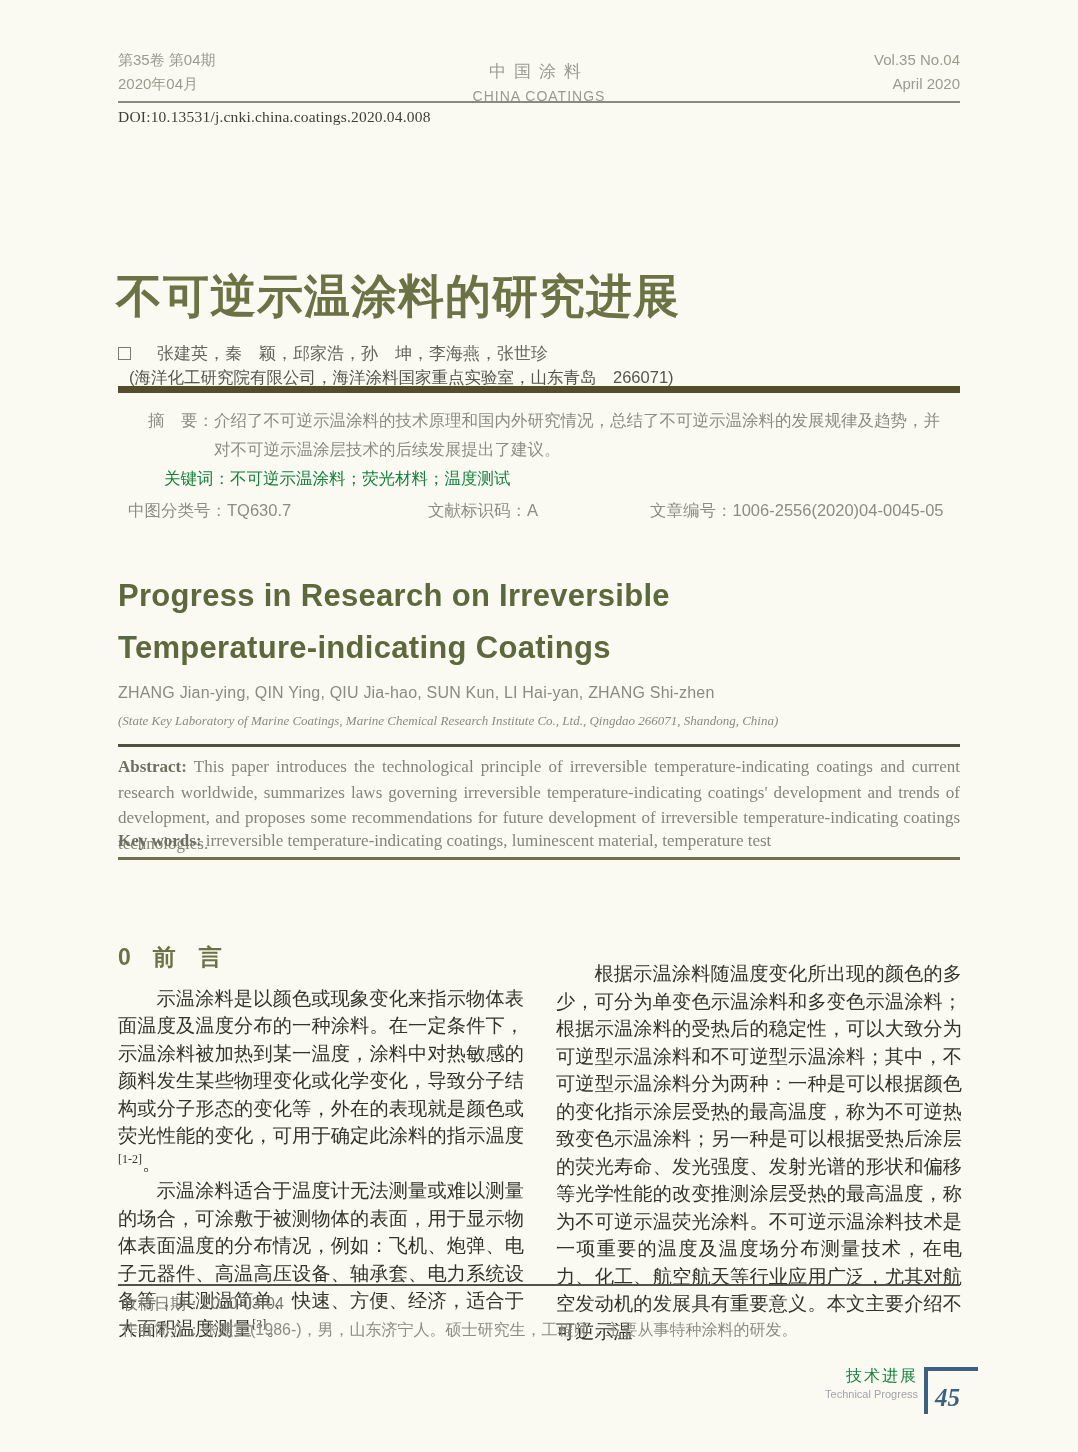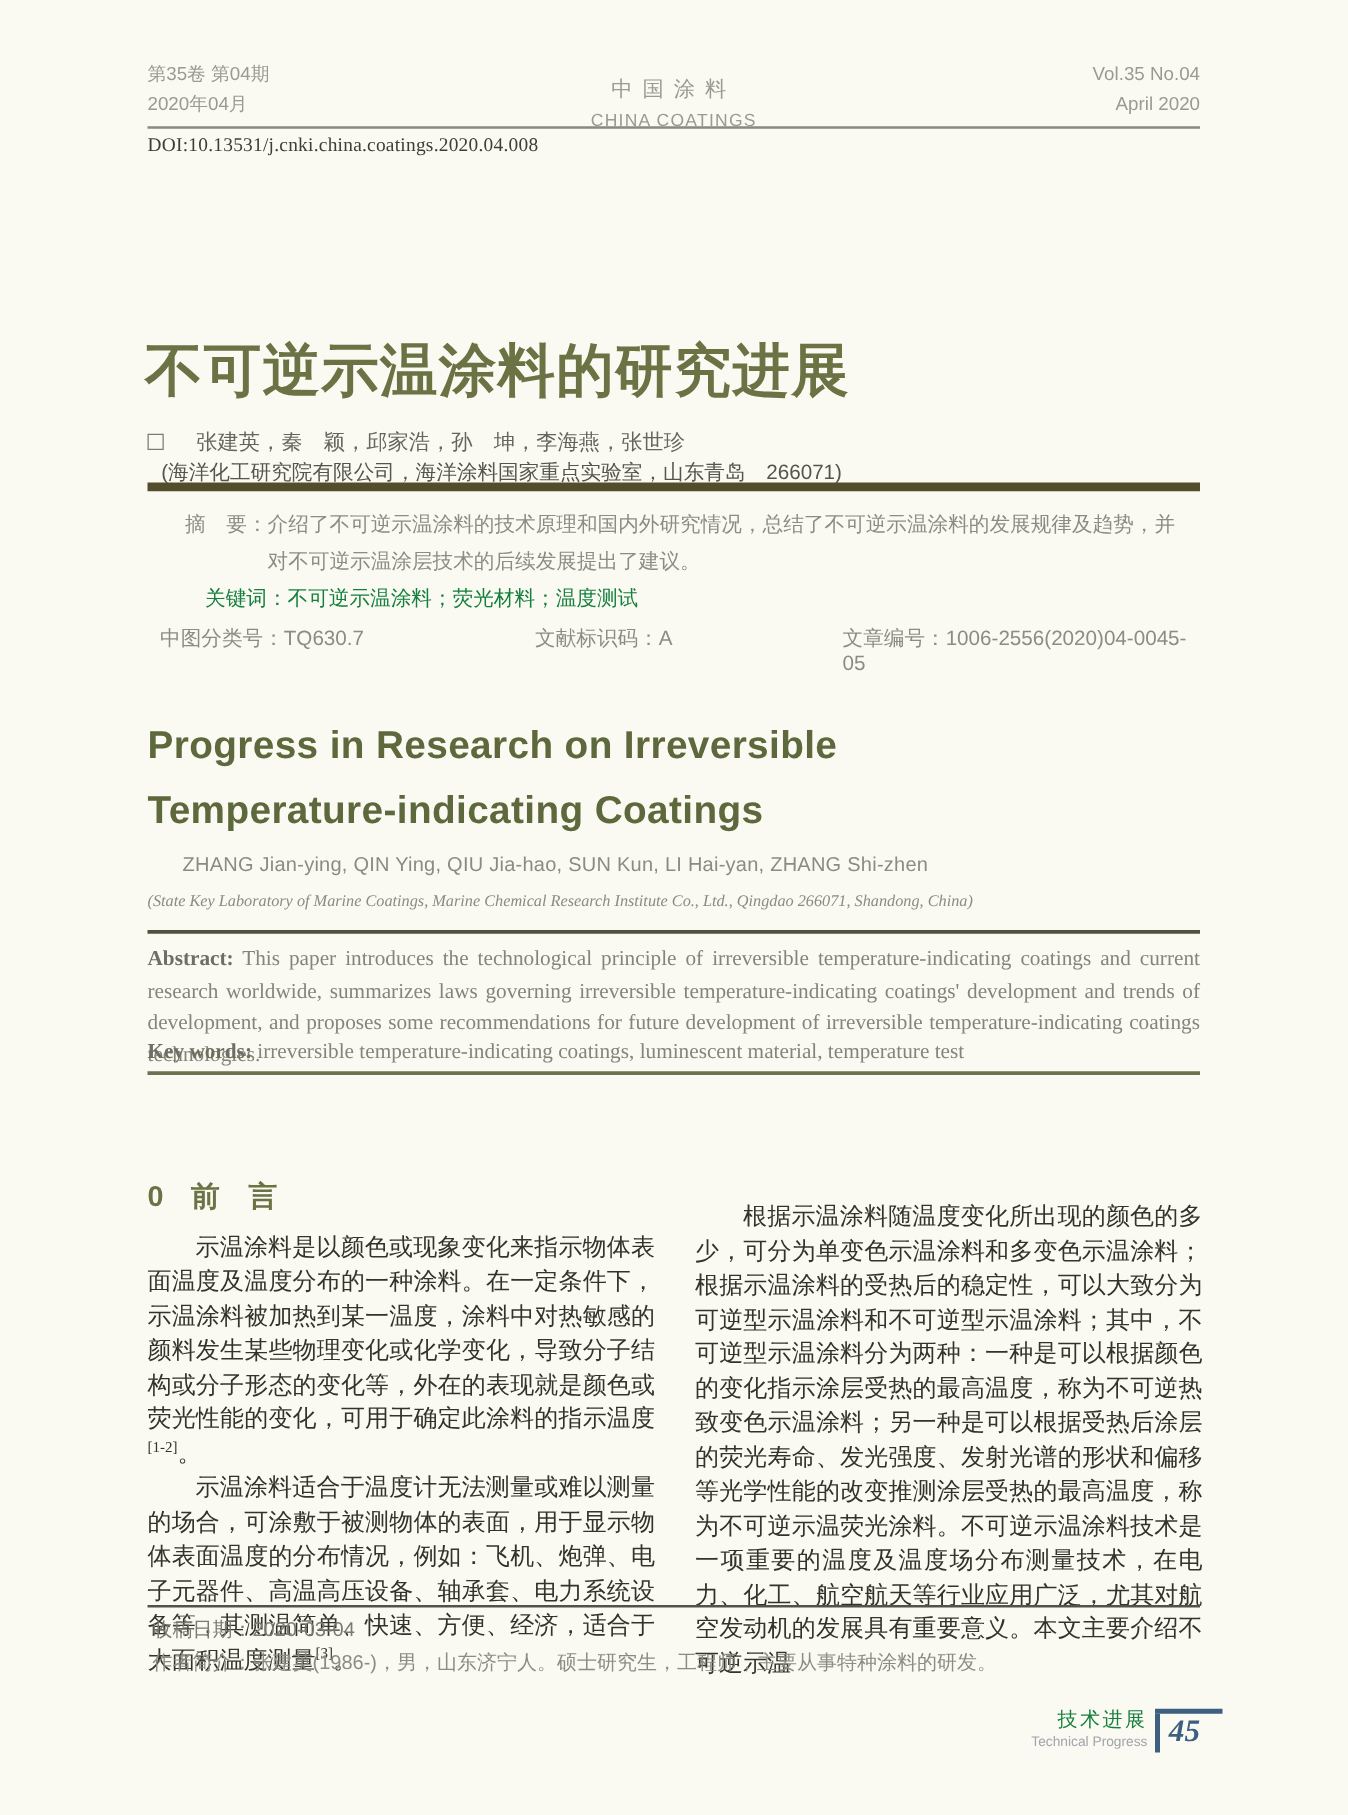--- a/index.html
+++ b/index.html
@@ -25,27 +25,27 @@
   .divider-bar { position:absolute; left:118px; top:386px; width:842px; height:7px; background:#544d2b; }
 
   
   .abs-cn { position:absolute; left:148px; top:406px; width:800px; display:flex; color:#8d8c82; font-size:16.5px; line-height:29px; }
   .abs-cn .lbl { width:66px; flex:none; }
   .abs-cn .txt { flex:1; }
   .kw-cn { position:absolute; left:164px; top:468px; display:flex; color:#15803d; font-size:16.5px; }
   .clc-row { position:absolute; left:118px; top:500px; width:842px; height:22px; color:#8d8c82; font-size:16.5px; }
   .clc-row .clc { position:absolute; left:10px; }
   .clc-row .doccode { position:absolute; left:310px; }
-  .clc-row .artno { position:absolute; left:556px; }
+  .clc-row .artno { position:absolute; left:532px; }
 
   
   .title-en { position:absolute; left:118px; width:842px; font-size:31px; font-weight:800; color:#5d683c; letter-spacing:.3px; }
   .title-en.l1 { top:578px; }
   .title-en.l2 { top:630px; }
-  .authors-en { position:absolute; left:118px; top:684px; font-size:16px; color:#8b8b81; letter-spacing:.2px;margin-left:28px; }
+  .authors-en { position:absolute; left:118px; top:684px; font-size:16px; color:#8b8b81; letter-spacing:.2px; }
   .affil-en { position:absolute; left:118px; top:708px; width:842px; font-family:"Liberation Serif", serif; font-style:italic; font-size:13px; line-height:25px; color:#8b8b81; }
   .rule-abs-top { position:absolute; left:118px; top:744px; width:842px; height:3px; background:#51513f; }
   .abs-en { position:absolute; left:118px; top:754px; width:842px; font-family:"Liberation Serif", serif; font-size:17px; line-height:25.5px; color:#85847a; text-align:justify; }
   .abs-en b, .kw-en b { color:#6e6e62; font-weight:700; }
   .kw-en { position:absolute; left:118px; top:831px; width:842px; font-family:"Liberation Serif", serif; font-size:17px; color:#85847a; }
   .rule-abs-bottom { position:absolute; left:118px; top:857px; width:842px; height:3px; background:#6f7050; }
 
   
   .col { position:absolute; top:944px; width:406px; color:#33332b; font-family:"Liberation Serif", serif; font-size:19.2px; line-height:27.5px; text-align:justify; }
   .col.left { left:118px; }
@@ -58,21 +58,21 @@
   
   .fn-rule { position:absolute; left:118px; top:1284px; width:842px; height:2px; background:#53524a; }
   .fn1 { position:absolute; left:122px; top:1294px; font-size:16px; color:#7b7a70; }
   .fn2 { position:absolute; left:122px; top:1320px; font-size:16px; color:#8d8c82; }
 
   
   .footer-label { position:absolute; left:780px; top:1366px; width:138px; text-align:right; }
   .footer-label .cn { font-size:16px; color:#15803d; letter-spacing:2px; }
   .footer-label .en { font-size:11px; color:#a3a3ac; margin-top:1px; }
   .footer-bracket { position:absolute; left:924px; top:1367px; width:54px; border-top:4px solid #3d5f80; }
-  .footer-num { border-left:4px solid #3d5f80; margin-top:0; padding:1px 0 2px 7px; font-family:"Liberation Serif", serif; font-style:italic; font-weight:700; font-size:25px; color:#3d5f80; width:40px; }
+  .footer-num { border-left:4px solid #3d5f80; margin-top:0; padding:13px 0 2px 7px; font-family:"Liberation Serif", serif; font-style:italic; font-weight:700; font-size:25px; color:#3d5f80; width:40px; }
 </style>
 </head>
 <body>
 
 <div class="page">
 
   <div class="jheader">
     <div class="col-l">
       <div>第35卷 第04期</div>
       <div>2020年04月</div>

